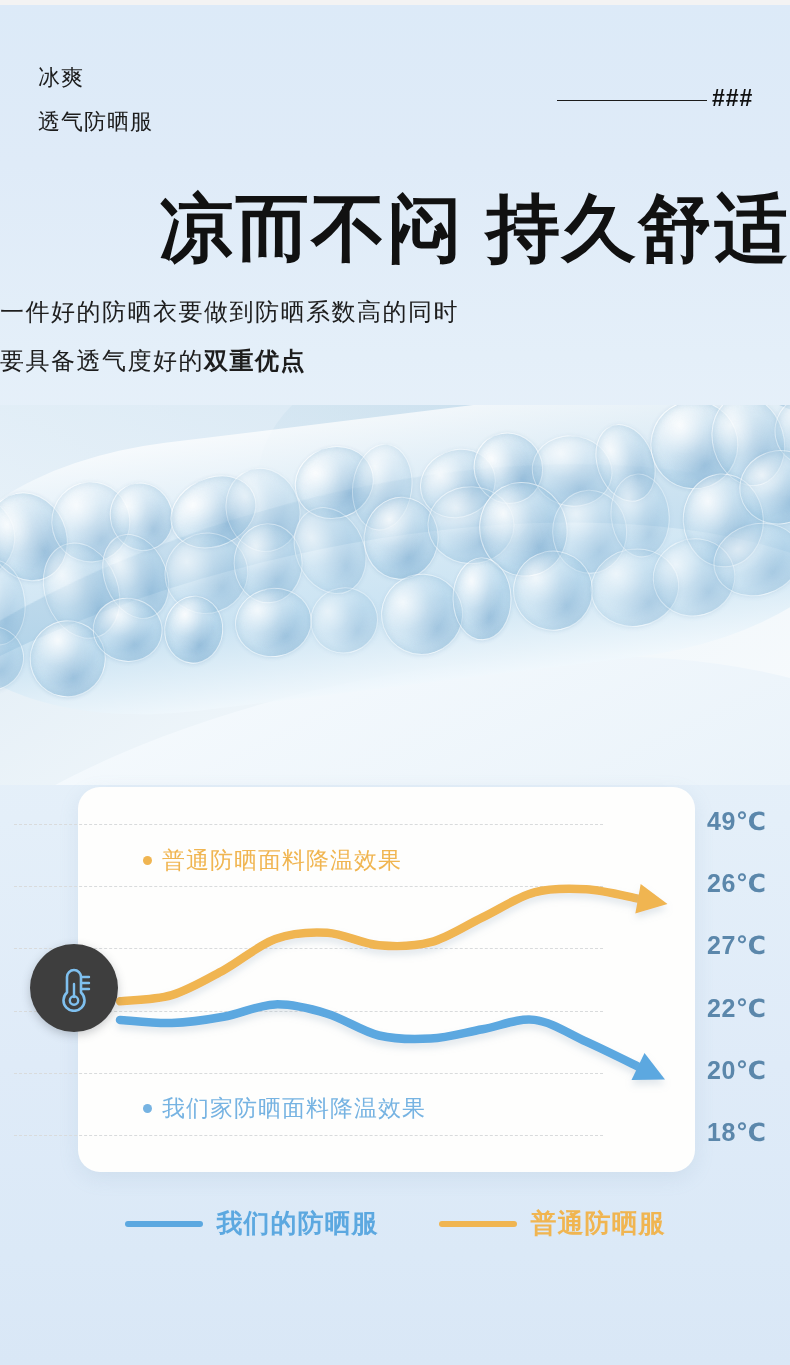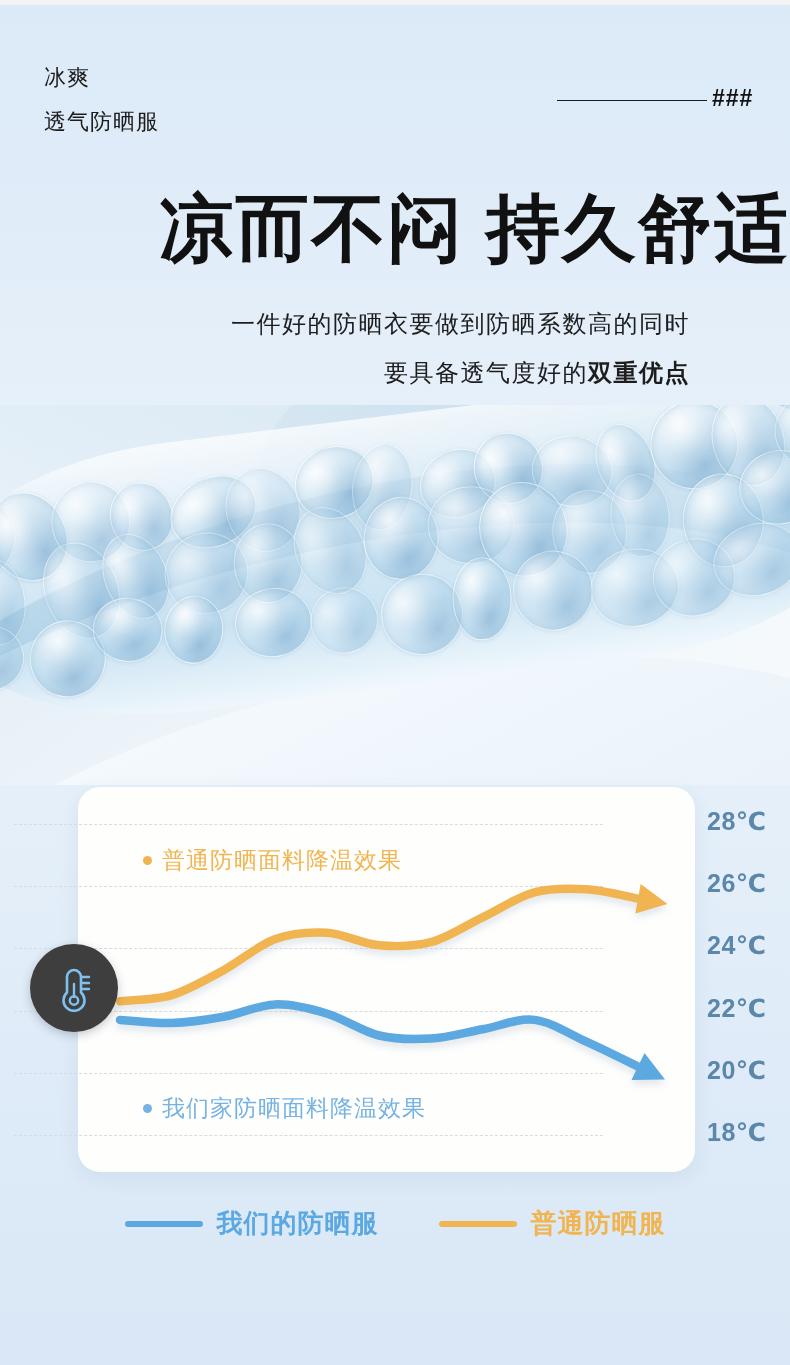--- a/index.html
+++ b/index.html
@@ -24,43 +24,43 @@
         #d9e7f6 100%);
   }
   #topstrip{
     position:absolute; left:0; top:0; width:790px; height:5px;
     background:#f3f3f3;
   }
 
   
   #hdr{ position:absolute; left:0; top:55px; width:790px; height:100px; }
   #hdr .brandline{
-    position:absolute; left:44px; color:#1c1c1c; font-size:22px;
+    position:absolute; left:38px; color:#1c1c1c; font-size:22px;
     letter-spacing:1px; white-space:nowrap;
   }
   #hdr .bl1{ top:8px; }
   #hdr .bl2{ top:52px; }
   #hdr .rule{
     position:absolute; left:557px; top:45px; width:150px; height:0;
     border-top:1.6px solid #1c1c1c;
   }
   #hdr .hashes{
     position:absolute; left:712px; top:30px; color:#111; font-size:23px;
     font-weight:bold; letter-spacing:1px; white-space:nowrap;
   }
 
   
   #headline{
     position:absolute; left:0; top:190px; width:790px; text-align:right;
     font-size:74px; font-weight:bold; color:#111; letter-spacing:2px;
     line-height:1.05; white-space:nowrap;
   }
   #sub1, #sub2{
-    position:absolute; left:0; width:690px; text-align:right;
-    font-size:24px; color:#1d1d1d; letter-spacing:1.5px; white-space:nowrap;margin-top:12px;
+    position:absolute; left:0; width:690px; text-align:left;
+    font-size:24px; color:#1d1d1d; letter-spacing:1.5px; white-space:nowrap;
   }
   #sub1{ top:296px; }
   #sub2{ top:345px; }
   #sub2 .strong{ font-weight:bold; }
 
   
   #hero{
     position:absolute; left:0; top:405px; width:790px; height:380px;
     overflow:hidden;
   }
@@ -245,23 +245,23 @@
 
   <div id="gridlines">
       <div class="gridline" style="top: 824px;"></div>
       <div class="gridline" style="top: 886.2px;"></div>
       <div class="gridline" style="top: 948.4px;"></div>
       <div class="gridline" style="top: 1010.6px;"></div>
       <div class="gridline" style="top: 1072.8px;"></div>
       <div class="gridline" style="top: 1135px;"></div>
     </div>
   <div id="templabels">
-      <div class="templabel" style="top: 807px;">28℃</div>
+      <div class="templabel" style="top: 807px;">49℃</div>
       <div class="templabel" style="top: 869.2px;">26℃</div>
-      <div class="templabel" style="top: 931.4px;">24℃</div>
+      <div class="templabel" style="top: 931.4px;">27℃</div>
       <div class="templabel" style="top: 993.6px;">22℃</div>
       <div class="templabel" style="top: 1055.8px; text-align: right;">20℃</div>
       <div class="templabel" style="top: 1118px;">18℃</div>
     </div>
 
   <svg id="chartsvg" style="position:absolute;left:78px;top:787px;width:617px;height:385px;overflow:visible;" viewBox="0 0 617 385" preserveAspectRatio="none">
       <defs>
         <filter id="lineshadow" x="-20%" y="-40%" width="140%" height="200%">
           <feDropShadow dx="0" dy="5" stdDeviation="3.5" flood-color="#9fb4c4" flood-opacity="0.30"></feDropShadow>
         </filter>

